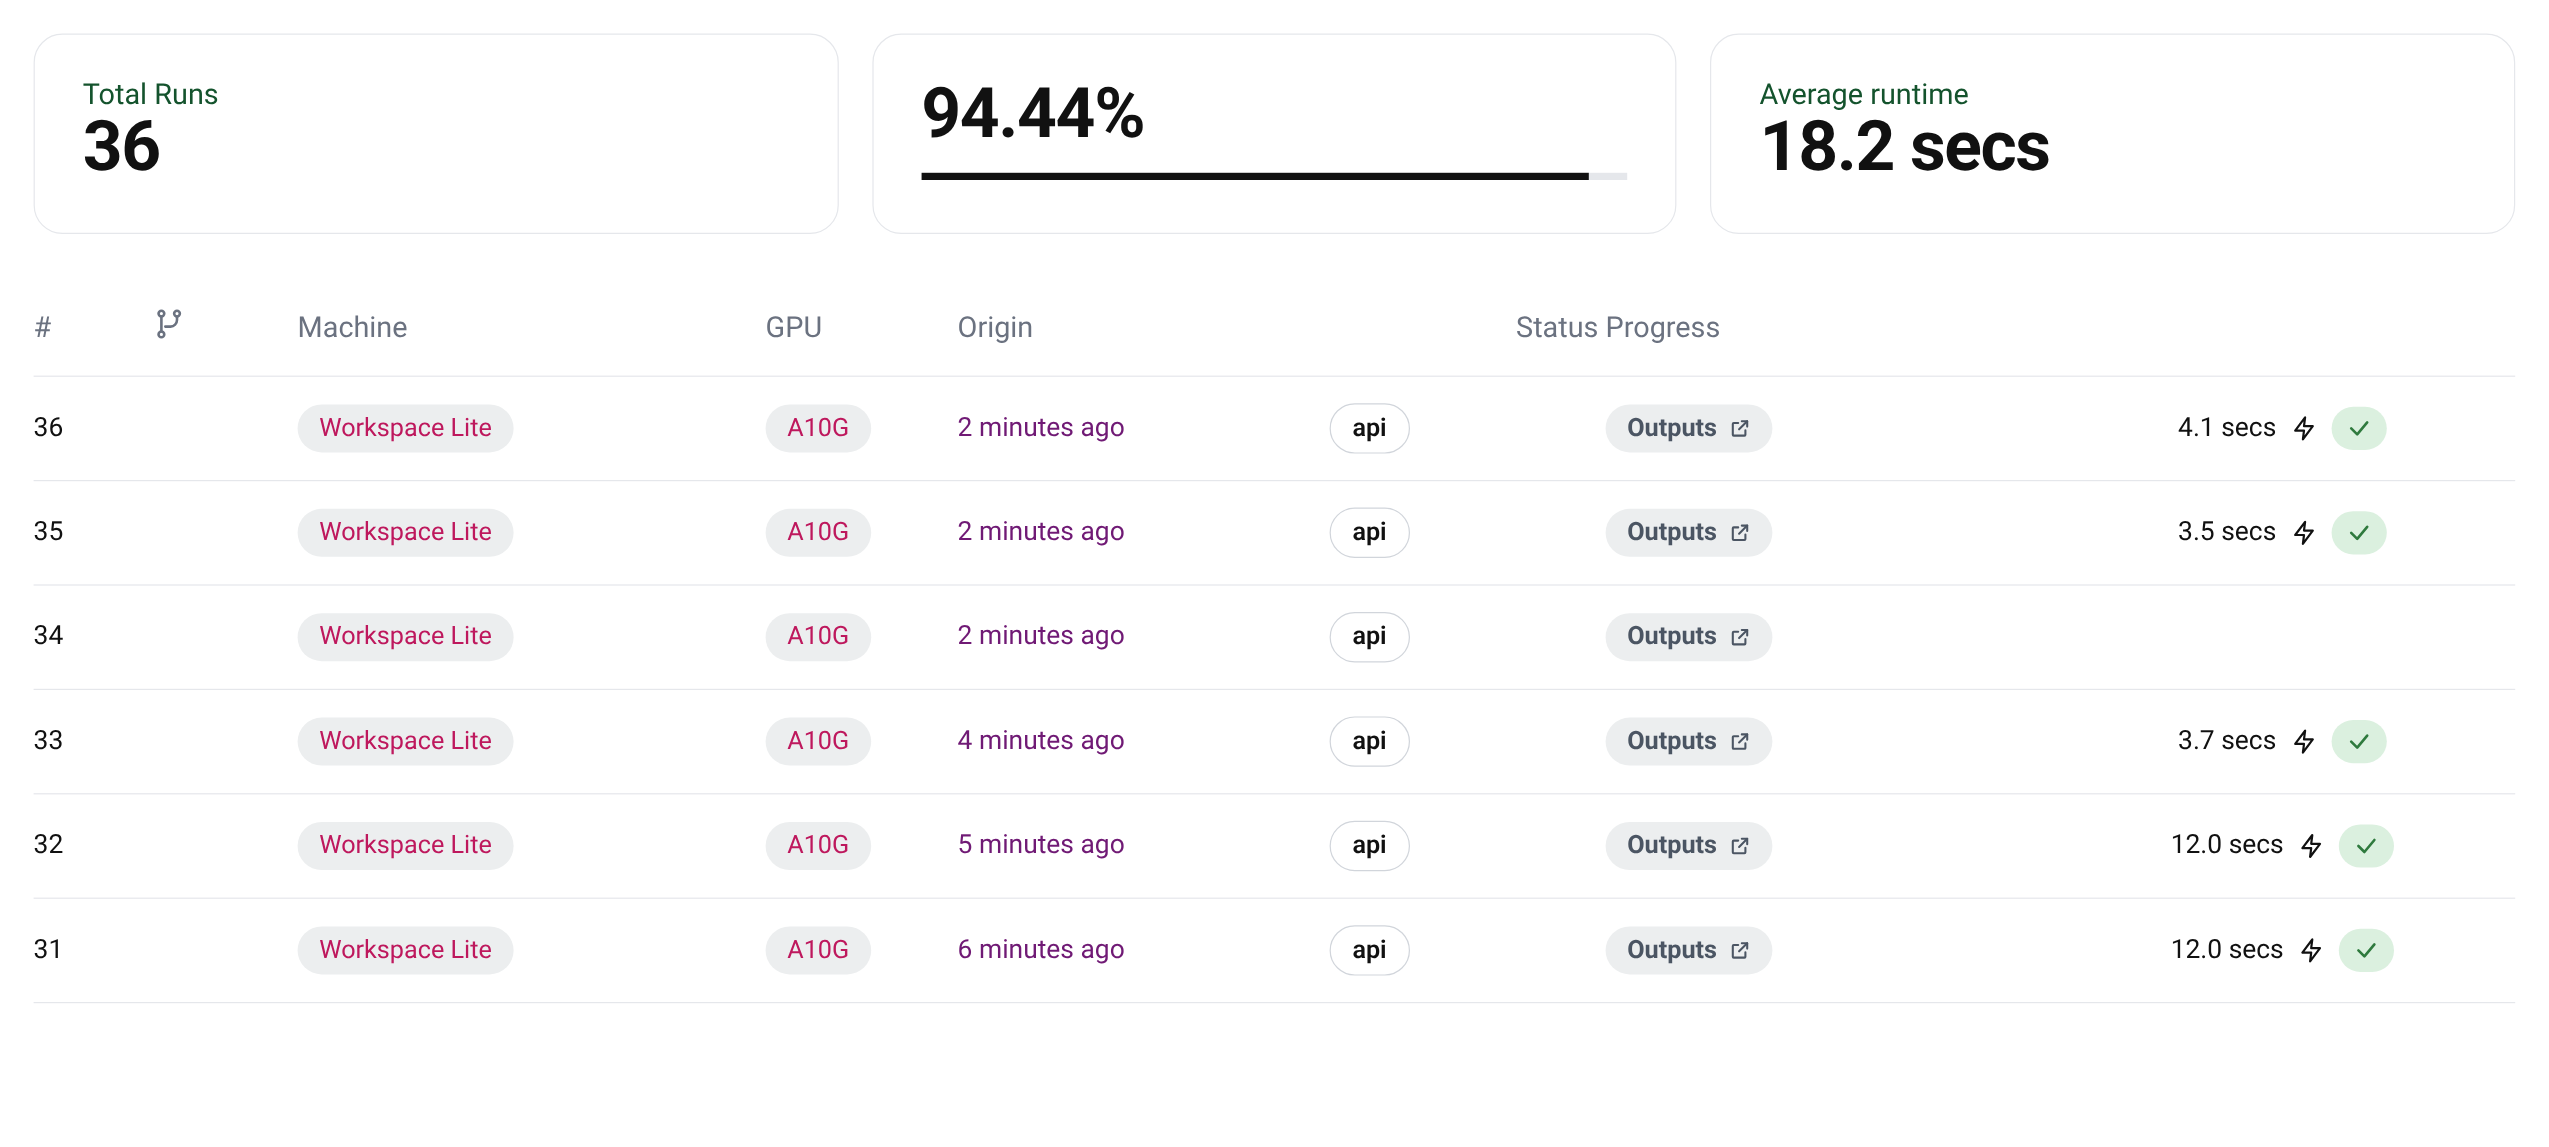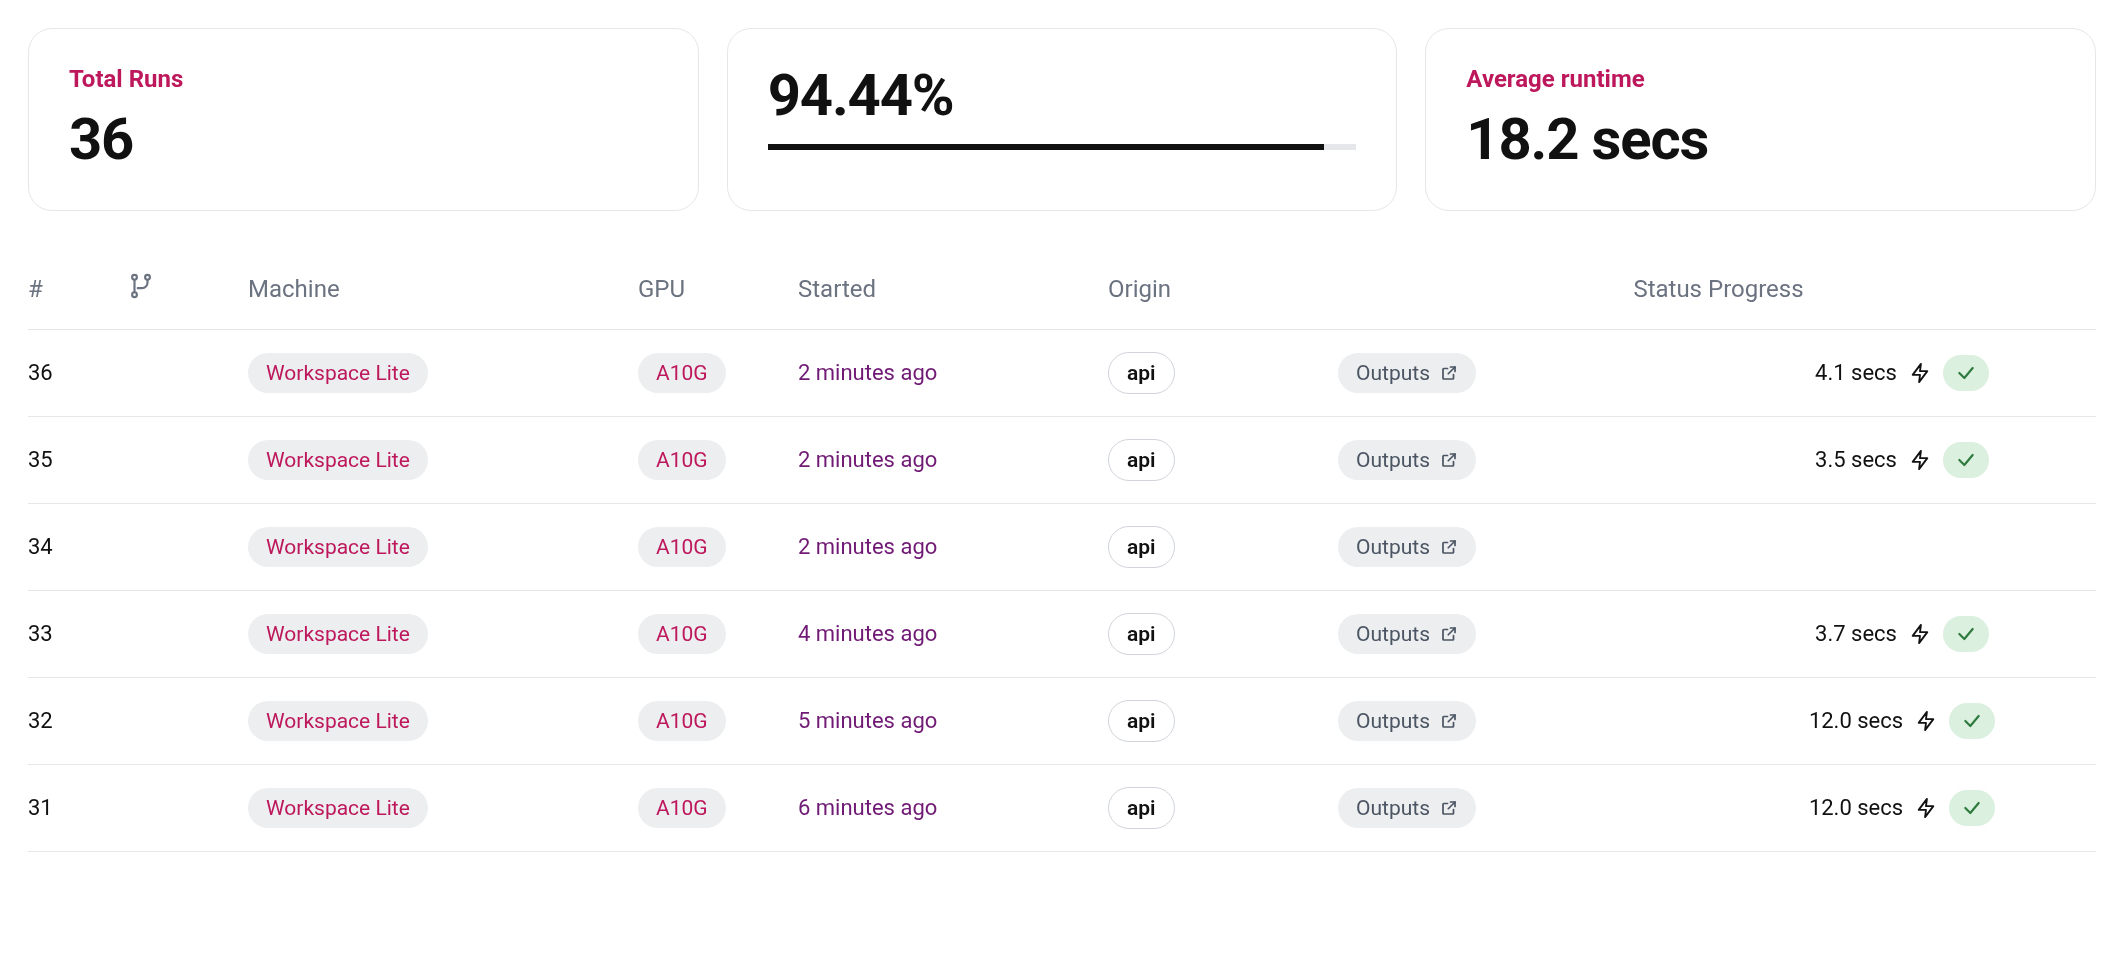--- a/index.html
+++ b/index.html
@@ -16,23 +16,22 @@
   }
   .stat-card {
     flex: 1;
     border: 1.5px solid #e5e7eb;
     border-radius: 24px;
     padding: 36px 40px 40px 40px;
     background: #ffffff;
   }
   .stat-label {
     font-size: 24px;
-    color: #be185d;
-    font-weight: 700;
-    margin-bottom: 16px;
+    color: #14532d;
+    font-weight: 400;
   }
   .stat-value {
     font-size: 58px;
     font-weight: 700;
     color: #111111;
     letter-spacing: -0.02em;
     line-height: 1.05;
   }
   .progress-track {
     margin-top: 18px;
@@ -94,21 +93,21 @@
     background: #fff;
   }
   .pill-outputs {
     display: inline-flex;
     align-items: center;
     gap: 10px;
     background: #eceeef;
     border-radius: 999px;
     padding: 8px 18px;
     font-size: 21px;
-    font-weight: 400;
+    font-weight: 700;
     color: #4b5563;
     cursor: pointer;
   }
   .started-text { color: #701a75; font-size: 22px; }
   .status-cell {
     display: flex;
     align-items: center;
     justify-content: center;
     gap: 12px;
   }
@@ -154,21 +153,20 @@
           <circle cx="6" cy="4" r="2.2"></circle>
           <circle cx="18" cy="4" r="2.2"></circle>
           <circle cx="6" cy="20" r="2.2"></circle>
           <path d="M6 6.2 V17.8"></path>
           <path d="M18 6.2 V9 a5 5 0 0 1 -5 5 H9"></path>
         </svg>
       </span>
     </div>
     <div class="th">Machine</div>
     <div class="th">GPU</div>
-    <div class="th">Started</div>
     <div class="th">Origin</div>
     <div class="th right">Status</div>
     <div class="th">Progress</div>
   </div>
   <div id="tbody">
       <div class="trow">
     <div class="cell run-id">36</div>
     <div class="cell"></div>
     <div class="cell">
       <span class="pill">Workspace Lite</span>

